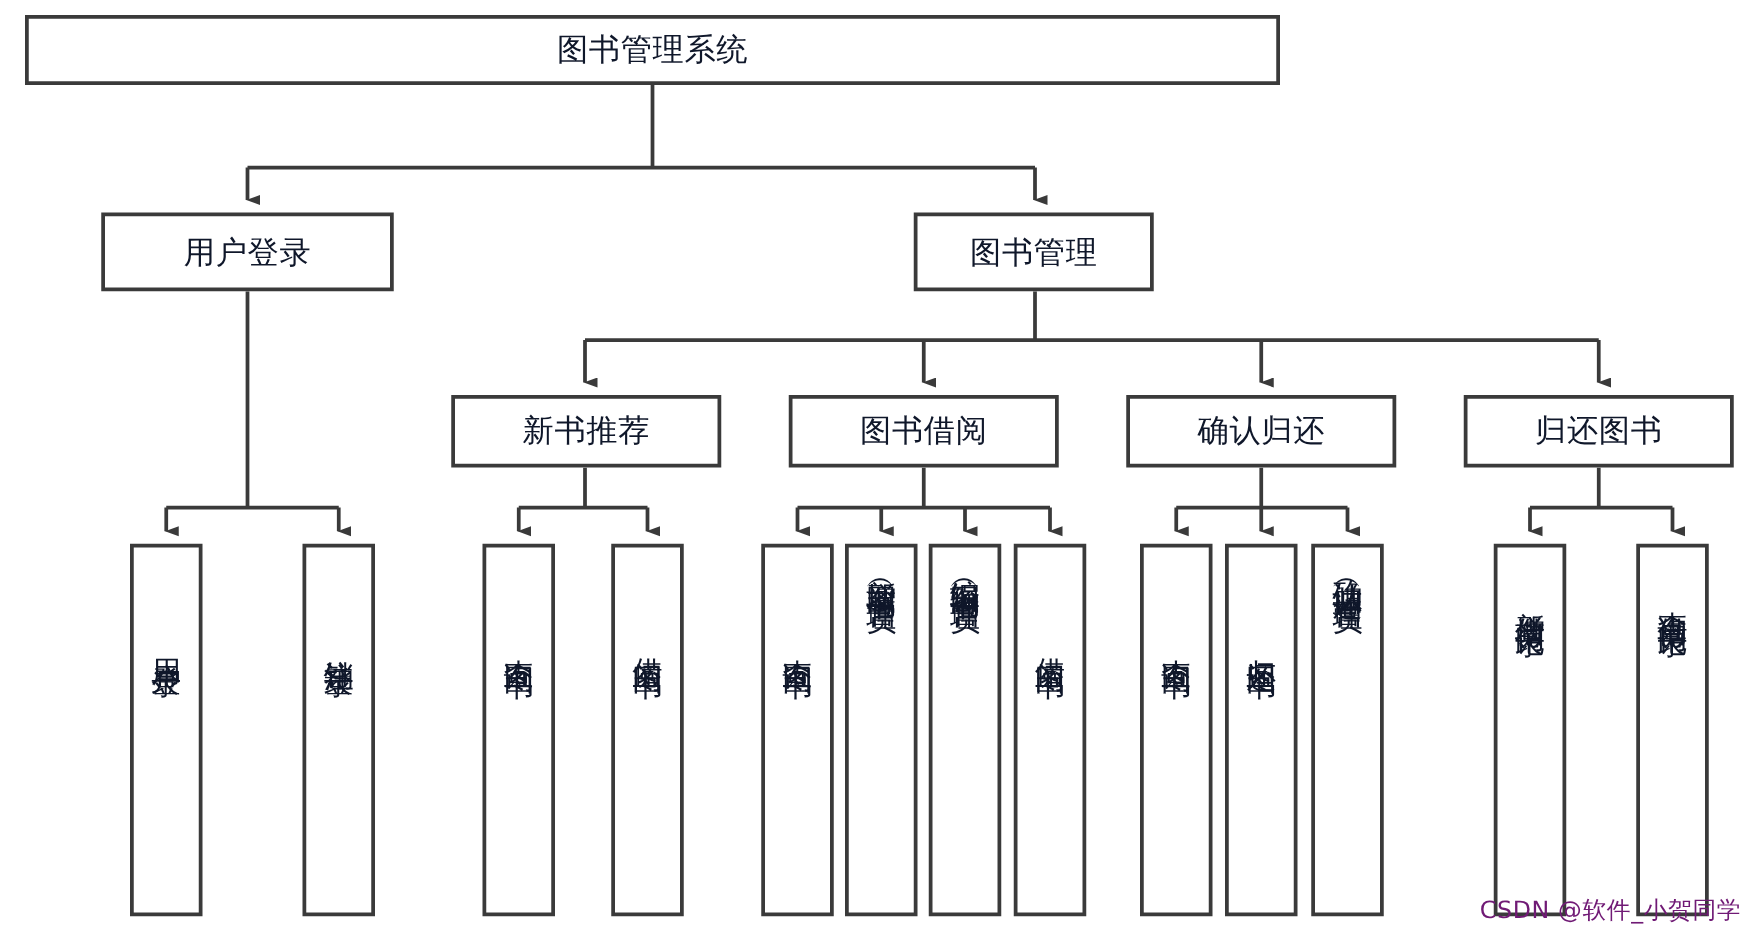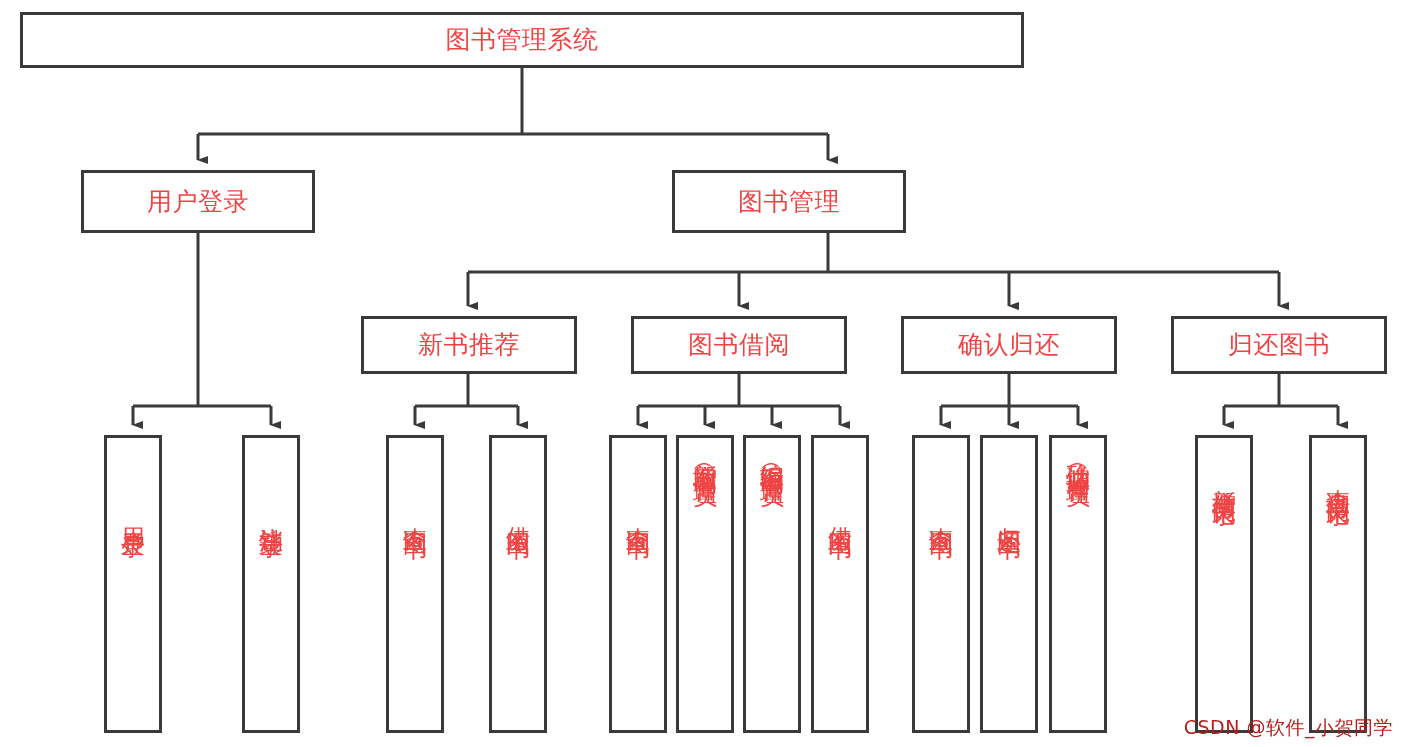--- a/index.html
+++ b/index.html
@@ -32,21 +32,21 @@
     border: 3px solid #3a3a3a;
     display: flex;
     align-items: center;
     justify-content: center;
     color: #262626;
   }
   .node-label {
     display: block;
     text-align: left;
     line-height: 1.18;
-    color: #ef4444;
+    color: #0f172a;
     white-space: pre;
   }
   .node.horizontal .node-label {
     font-size: 25px;
     letter-spacing: 0.5px;
   }
   .node.vertical {
     align-items: flex-start;
     padding-top: 8px;
   }
@@ -55,21 +55,21 @@
     text-orientation: upright;
     font-size: 24px;
     letter-spacing: 3px;
     line-height: 1;
   }
   .watermark {
     position: absolute;
     right: 12px;
     bottom: 6px;
     font-size: 19px;
-    color: #b91c1c;
+    color: #701a75;
     letter-spacing: 0.5px;
     white-space: nowrap;
   }
 </style>
 </head>
 <body>
 
 <div id="diagram-root">
 
   <svg class="edges" viewBox="0 0 1405 747">
@@ -123,21 +123,21 @@
   </svg>
 
   <div class="node horizontal" style="left:20px; top:12px; width:1004px; height:56px;">
     <span class="node-label">图书管理系统</span>
   </div>
 
   <div class="node horizontal" style="left:81px; top:170px; width:234px; height:63px;">
     <span class="node-label">用户登录</span>
   </div>
 
-  <div class="node horizontal" style="left:672px; top:170px; width:234px; height:63px;">
+  <div class="node horizontal" style="left:731px; top:170px; width:192px; height:63px;">
     <span class="node-label">图书管理</span>
   </div>
 
   <div class="node horizontal" style="left:361px; top:316px; width:216px; height:58px;">
     <span class="node-label">新书推荐</span>
   </div>
 
   <div class="node horizontal" style="left:631px; top:316px; width:216px; height:58px;">
     <span class="node-label">图书借阅</span>
   </div>

